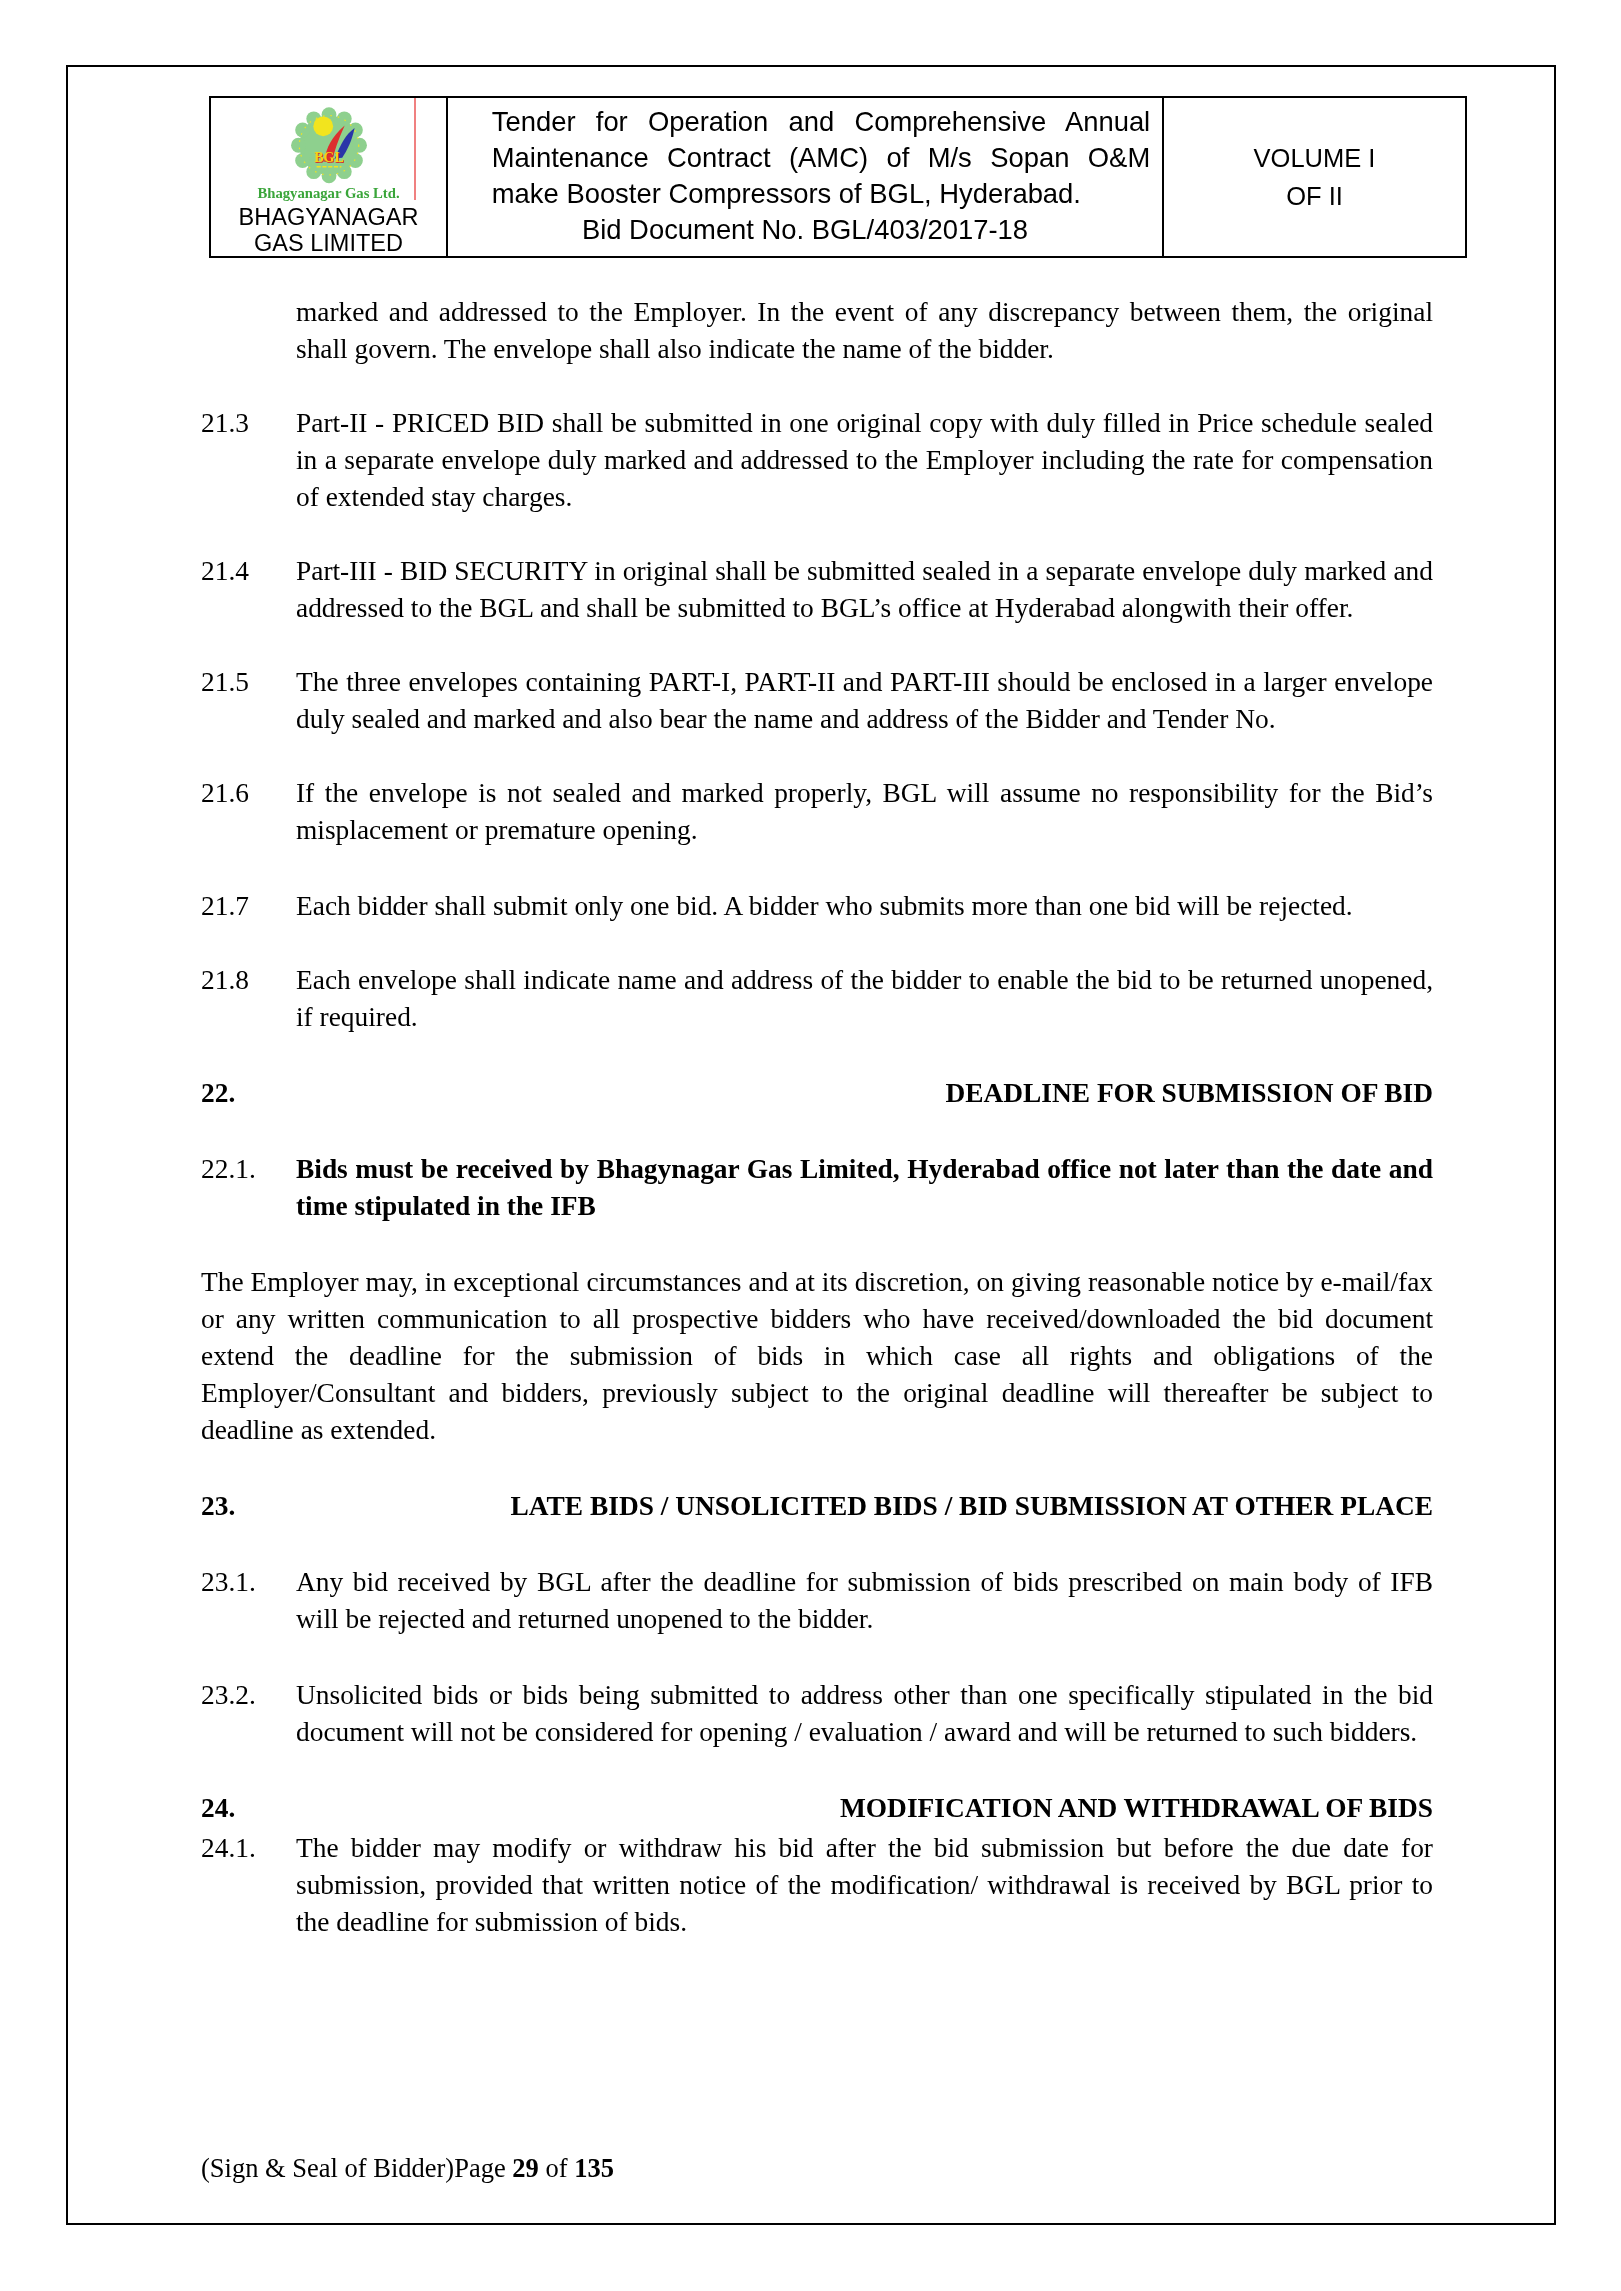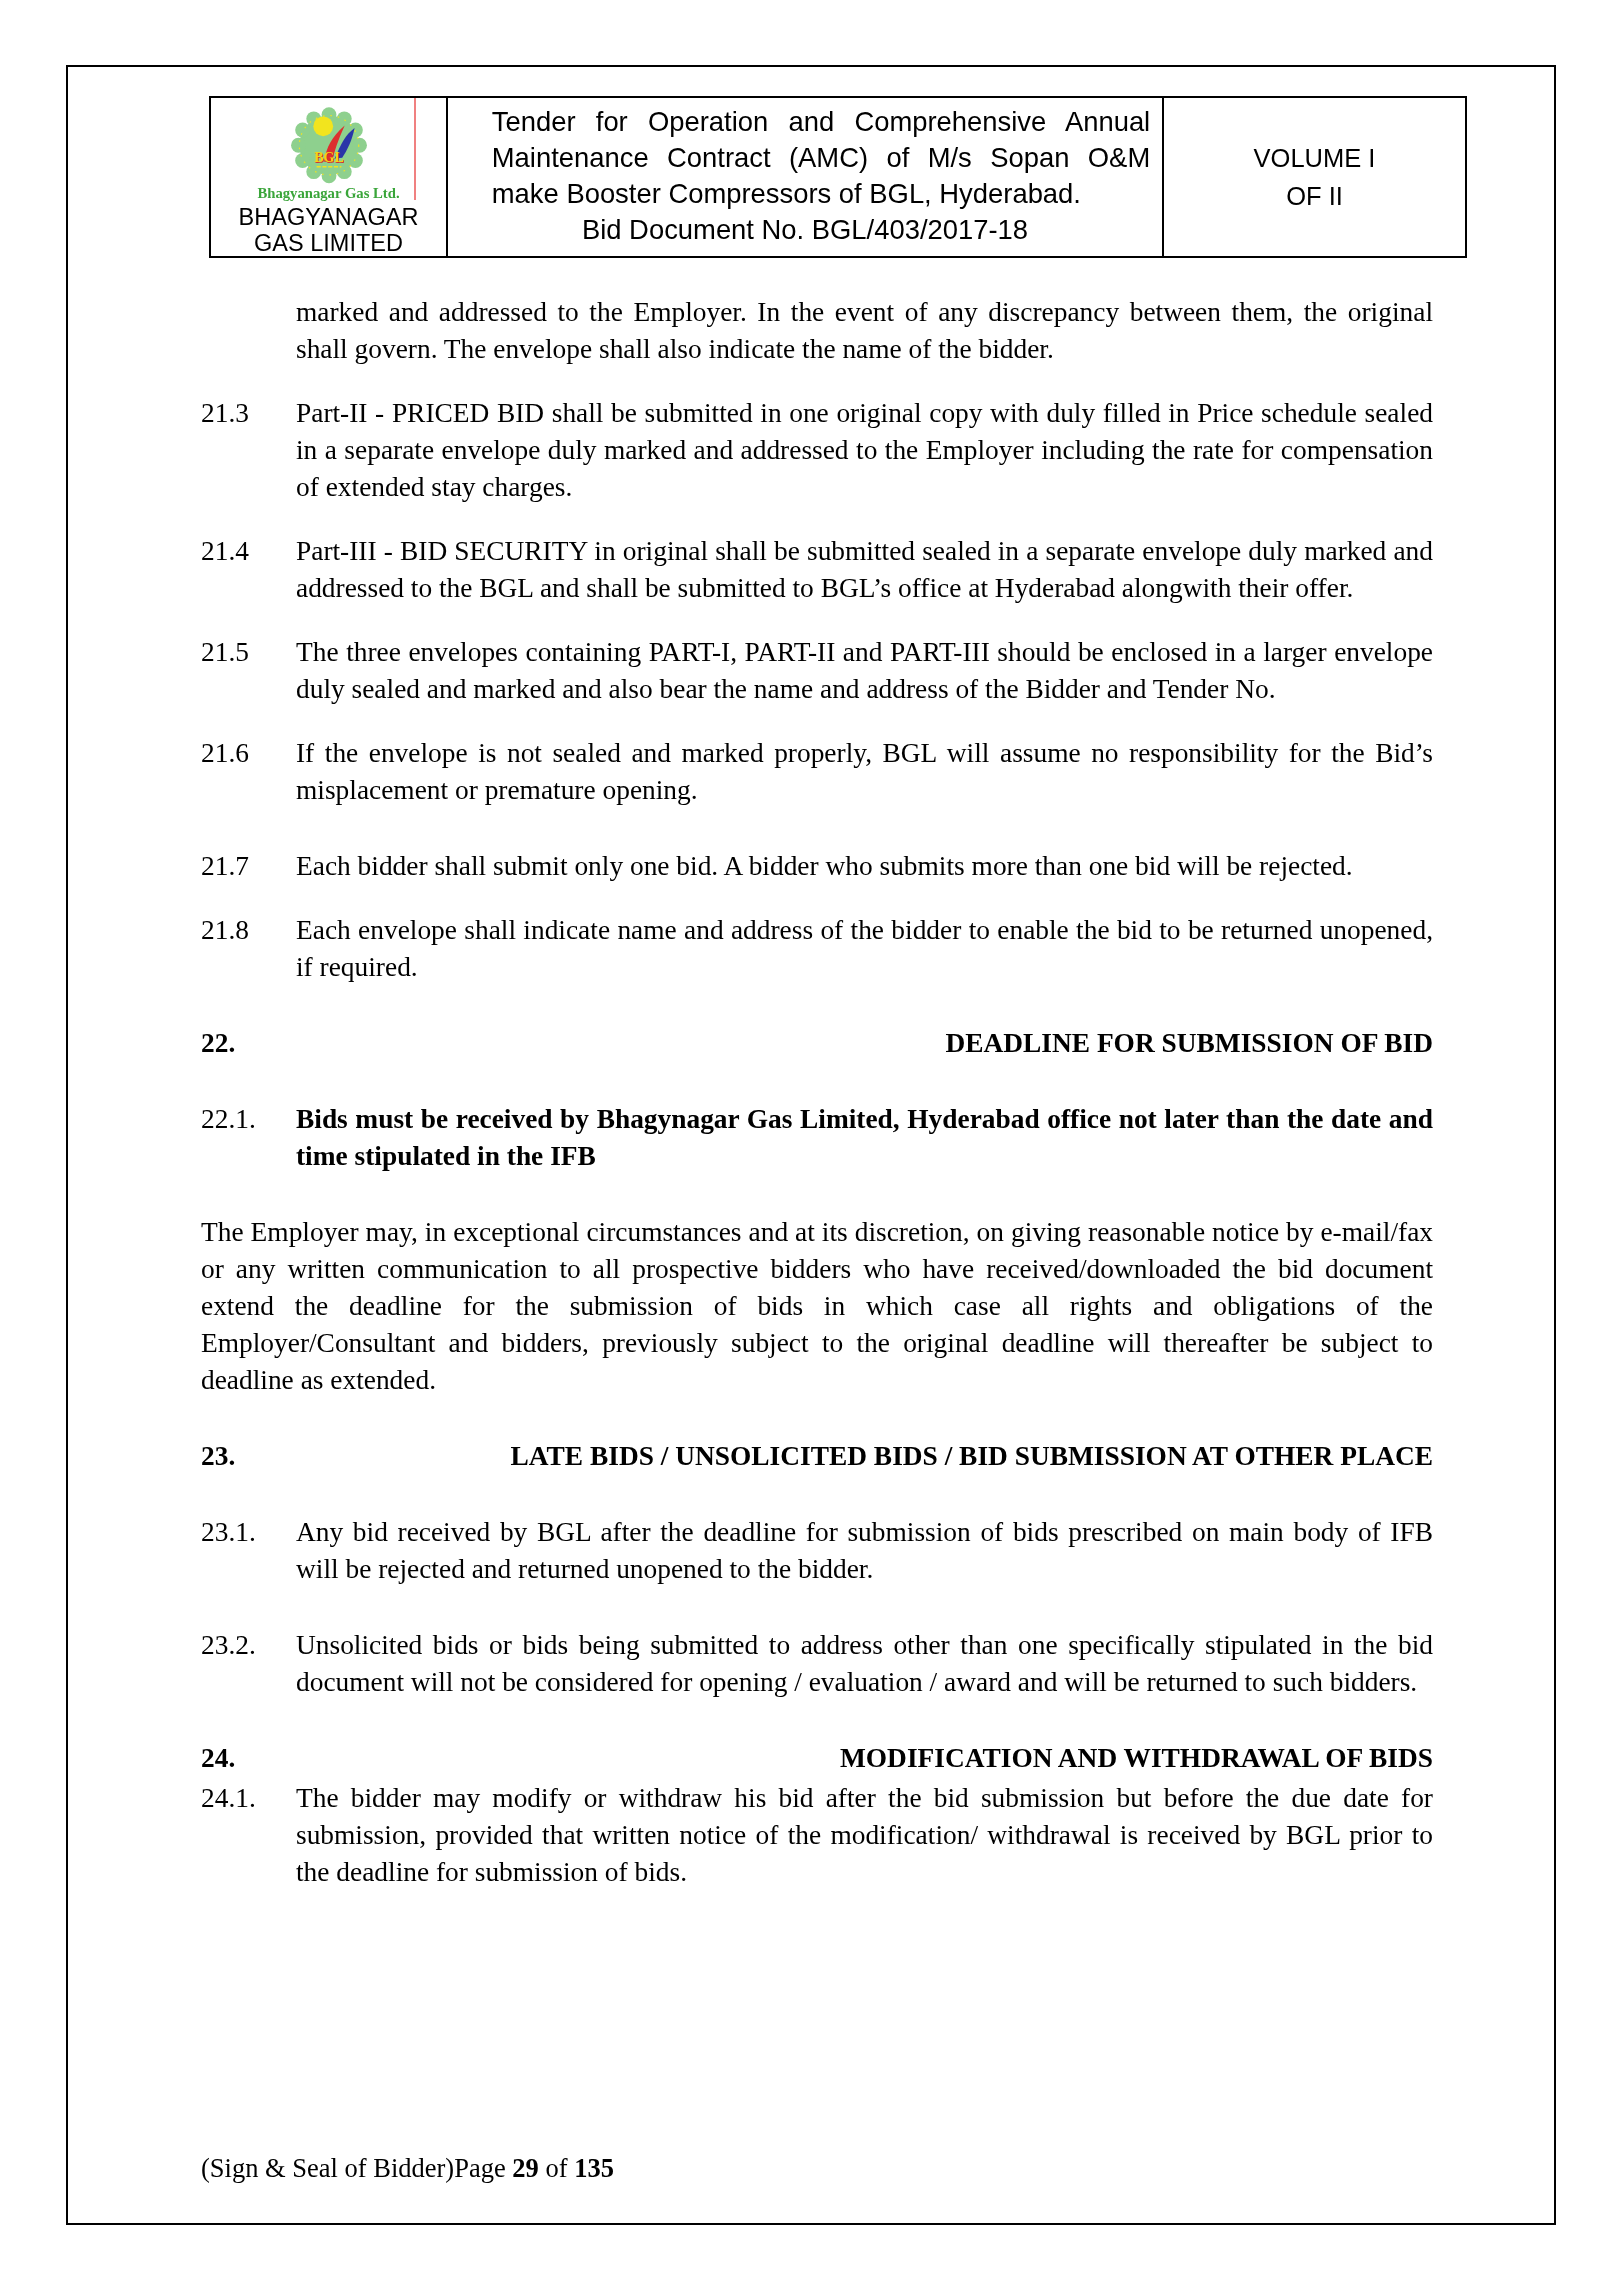--- a/index.html
+++ b/index.html
@@ -51,21 +51,21 @@
     width:301px;flex:0 0 301px;
     display:flex;flex-direction:column;align-items:center;justify-content:center;
     font-family:"Liberation Sans", sans-serif;
     font-size:25.5px;line-height:30px;gap:8px;
   }
   
   .content{
     position:absolute;left:201px;top:294px;right:188px;
     font-size:27.4px;line-height:37px;
   }
-  .block{display:flex;margin-top:27px;}
+  .block{display:flex;margin-top:37px;}
   .block.sp-none{margin-top:0;}
   .block.sp-large{margin-top:39px;}
   .block.sp-tight{margin-top:2.9px;}
   .block .num{flex:0 0 95px;width:95px;}
   .block .txt{flex:1;text-align:justify;}
   .block.heading{font-weight:bold;}
   .block.heading .txt{text-align:right;padding-left:7.8px;}
   .block.bold-clause .txt{font-weight:bold;}
   
   .footer{

